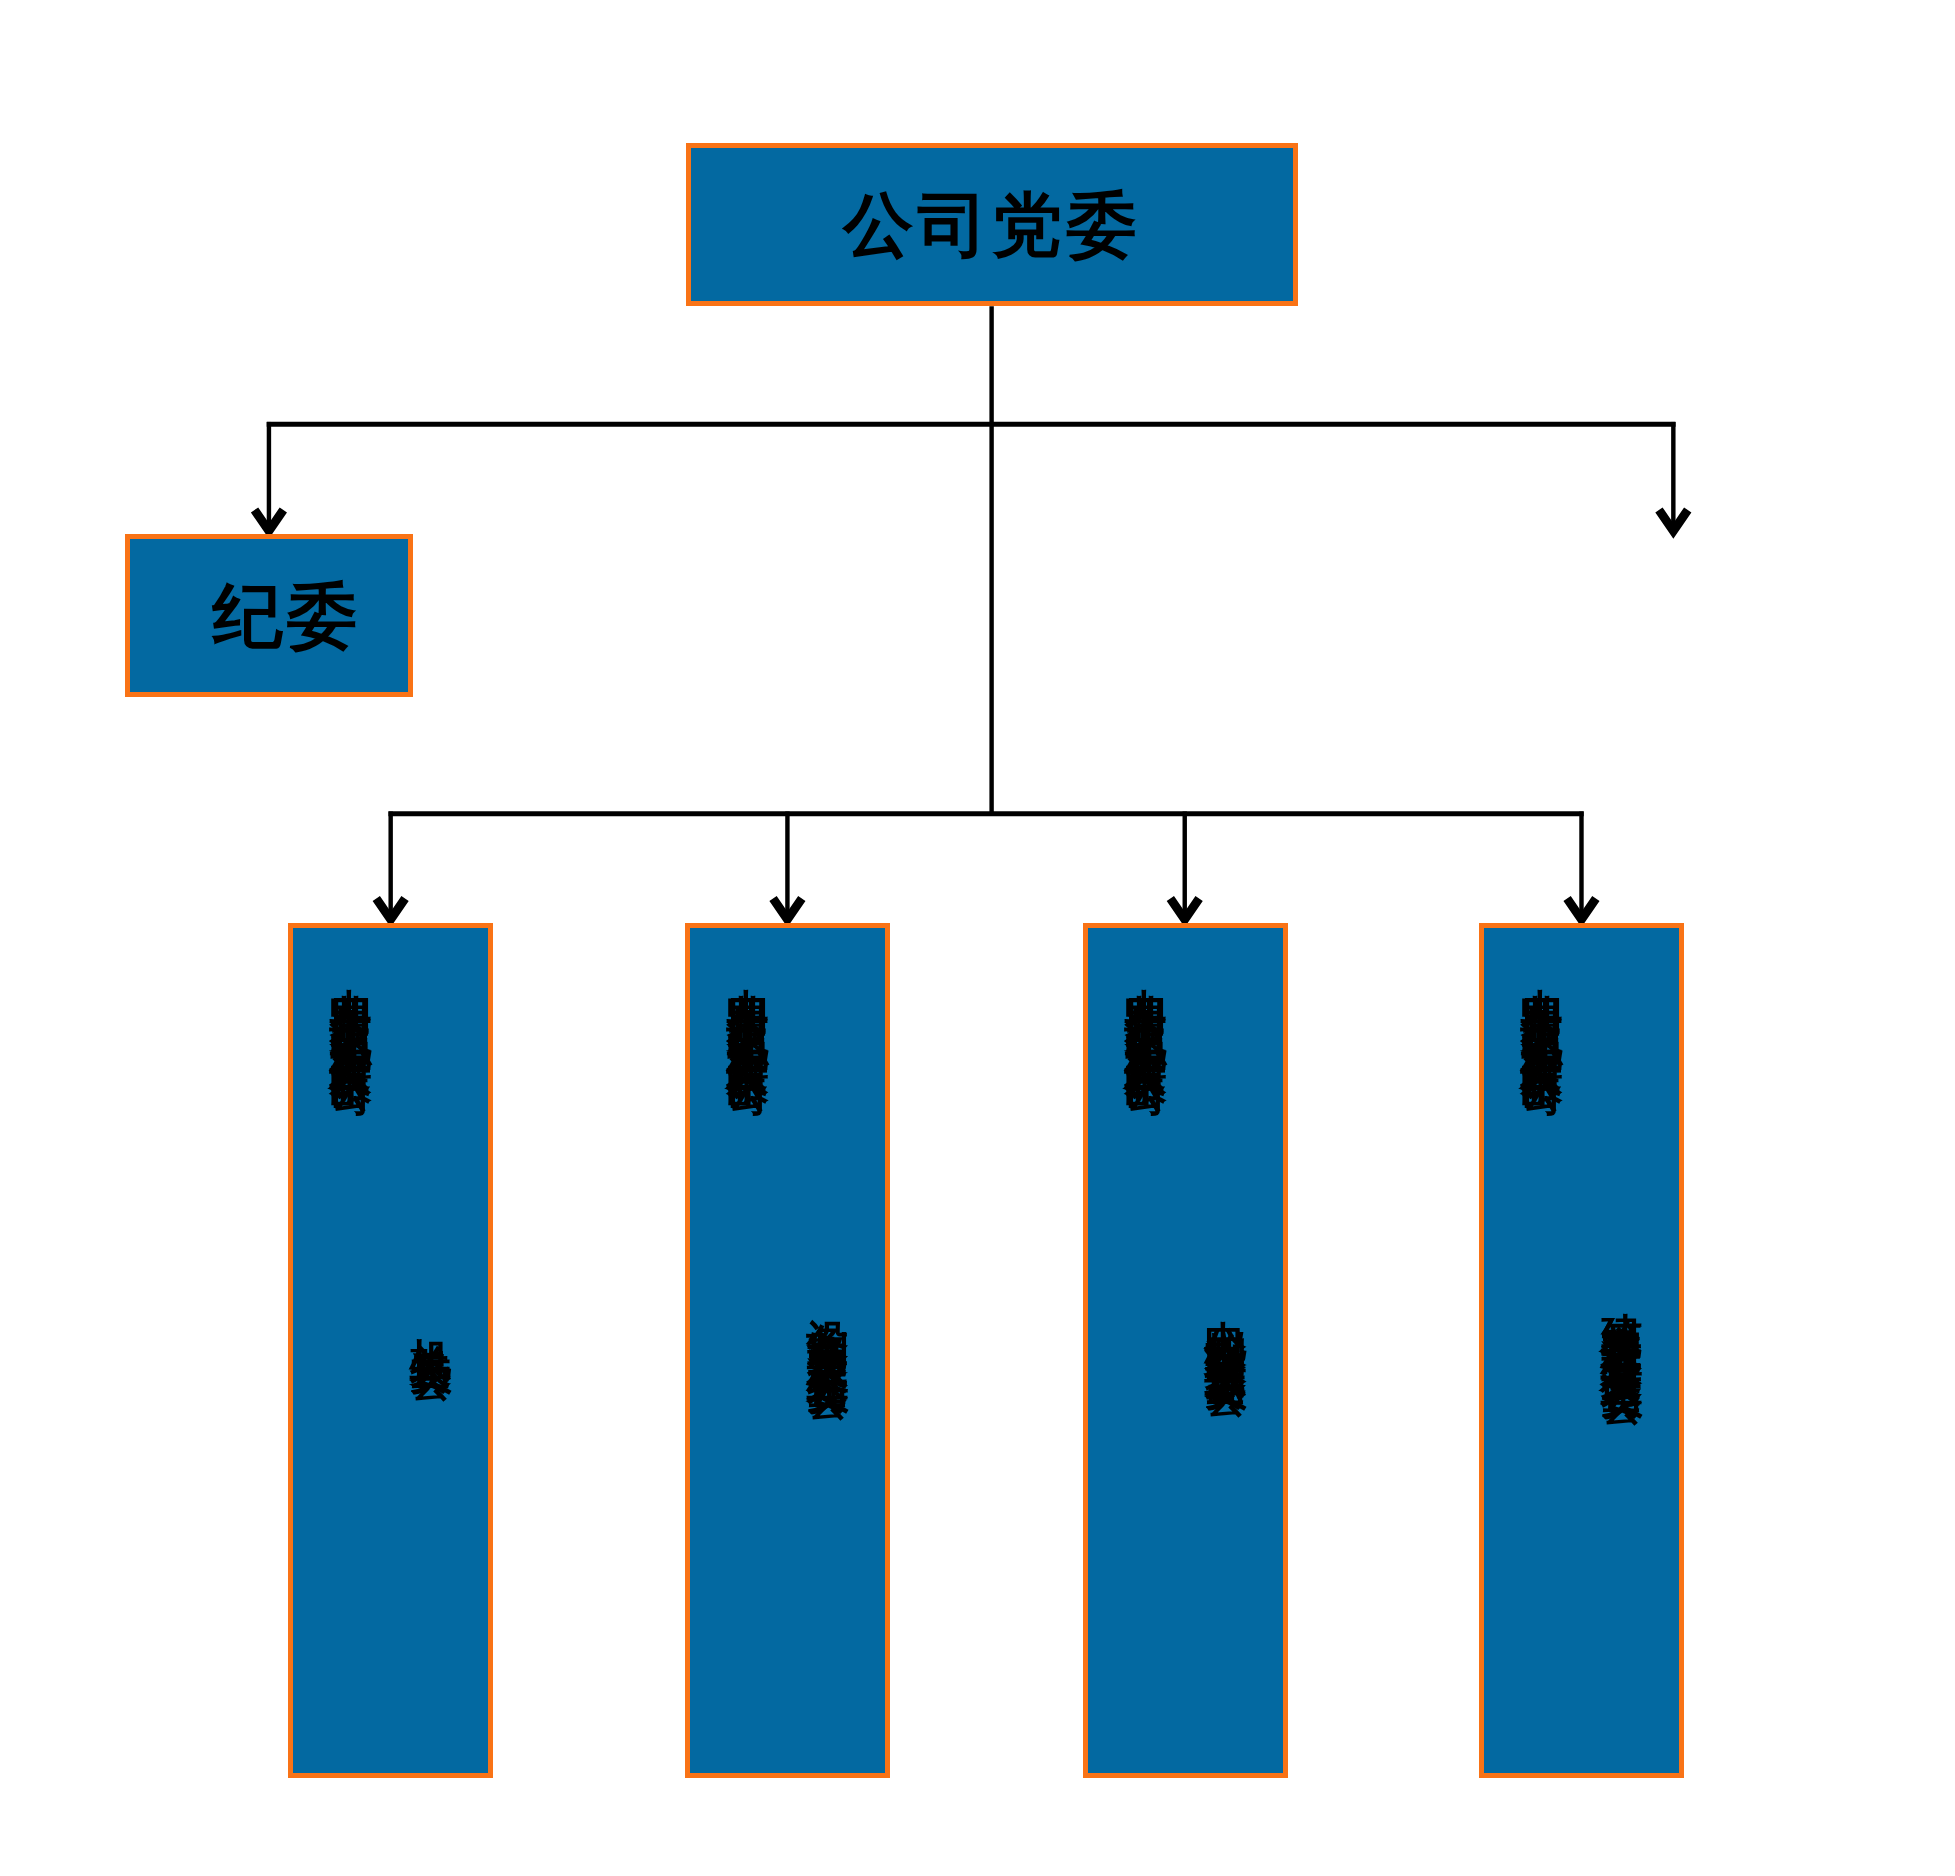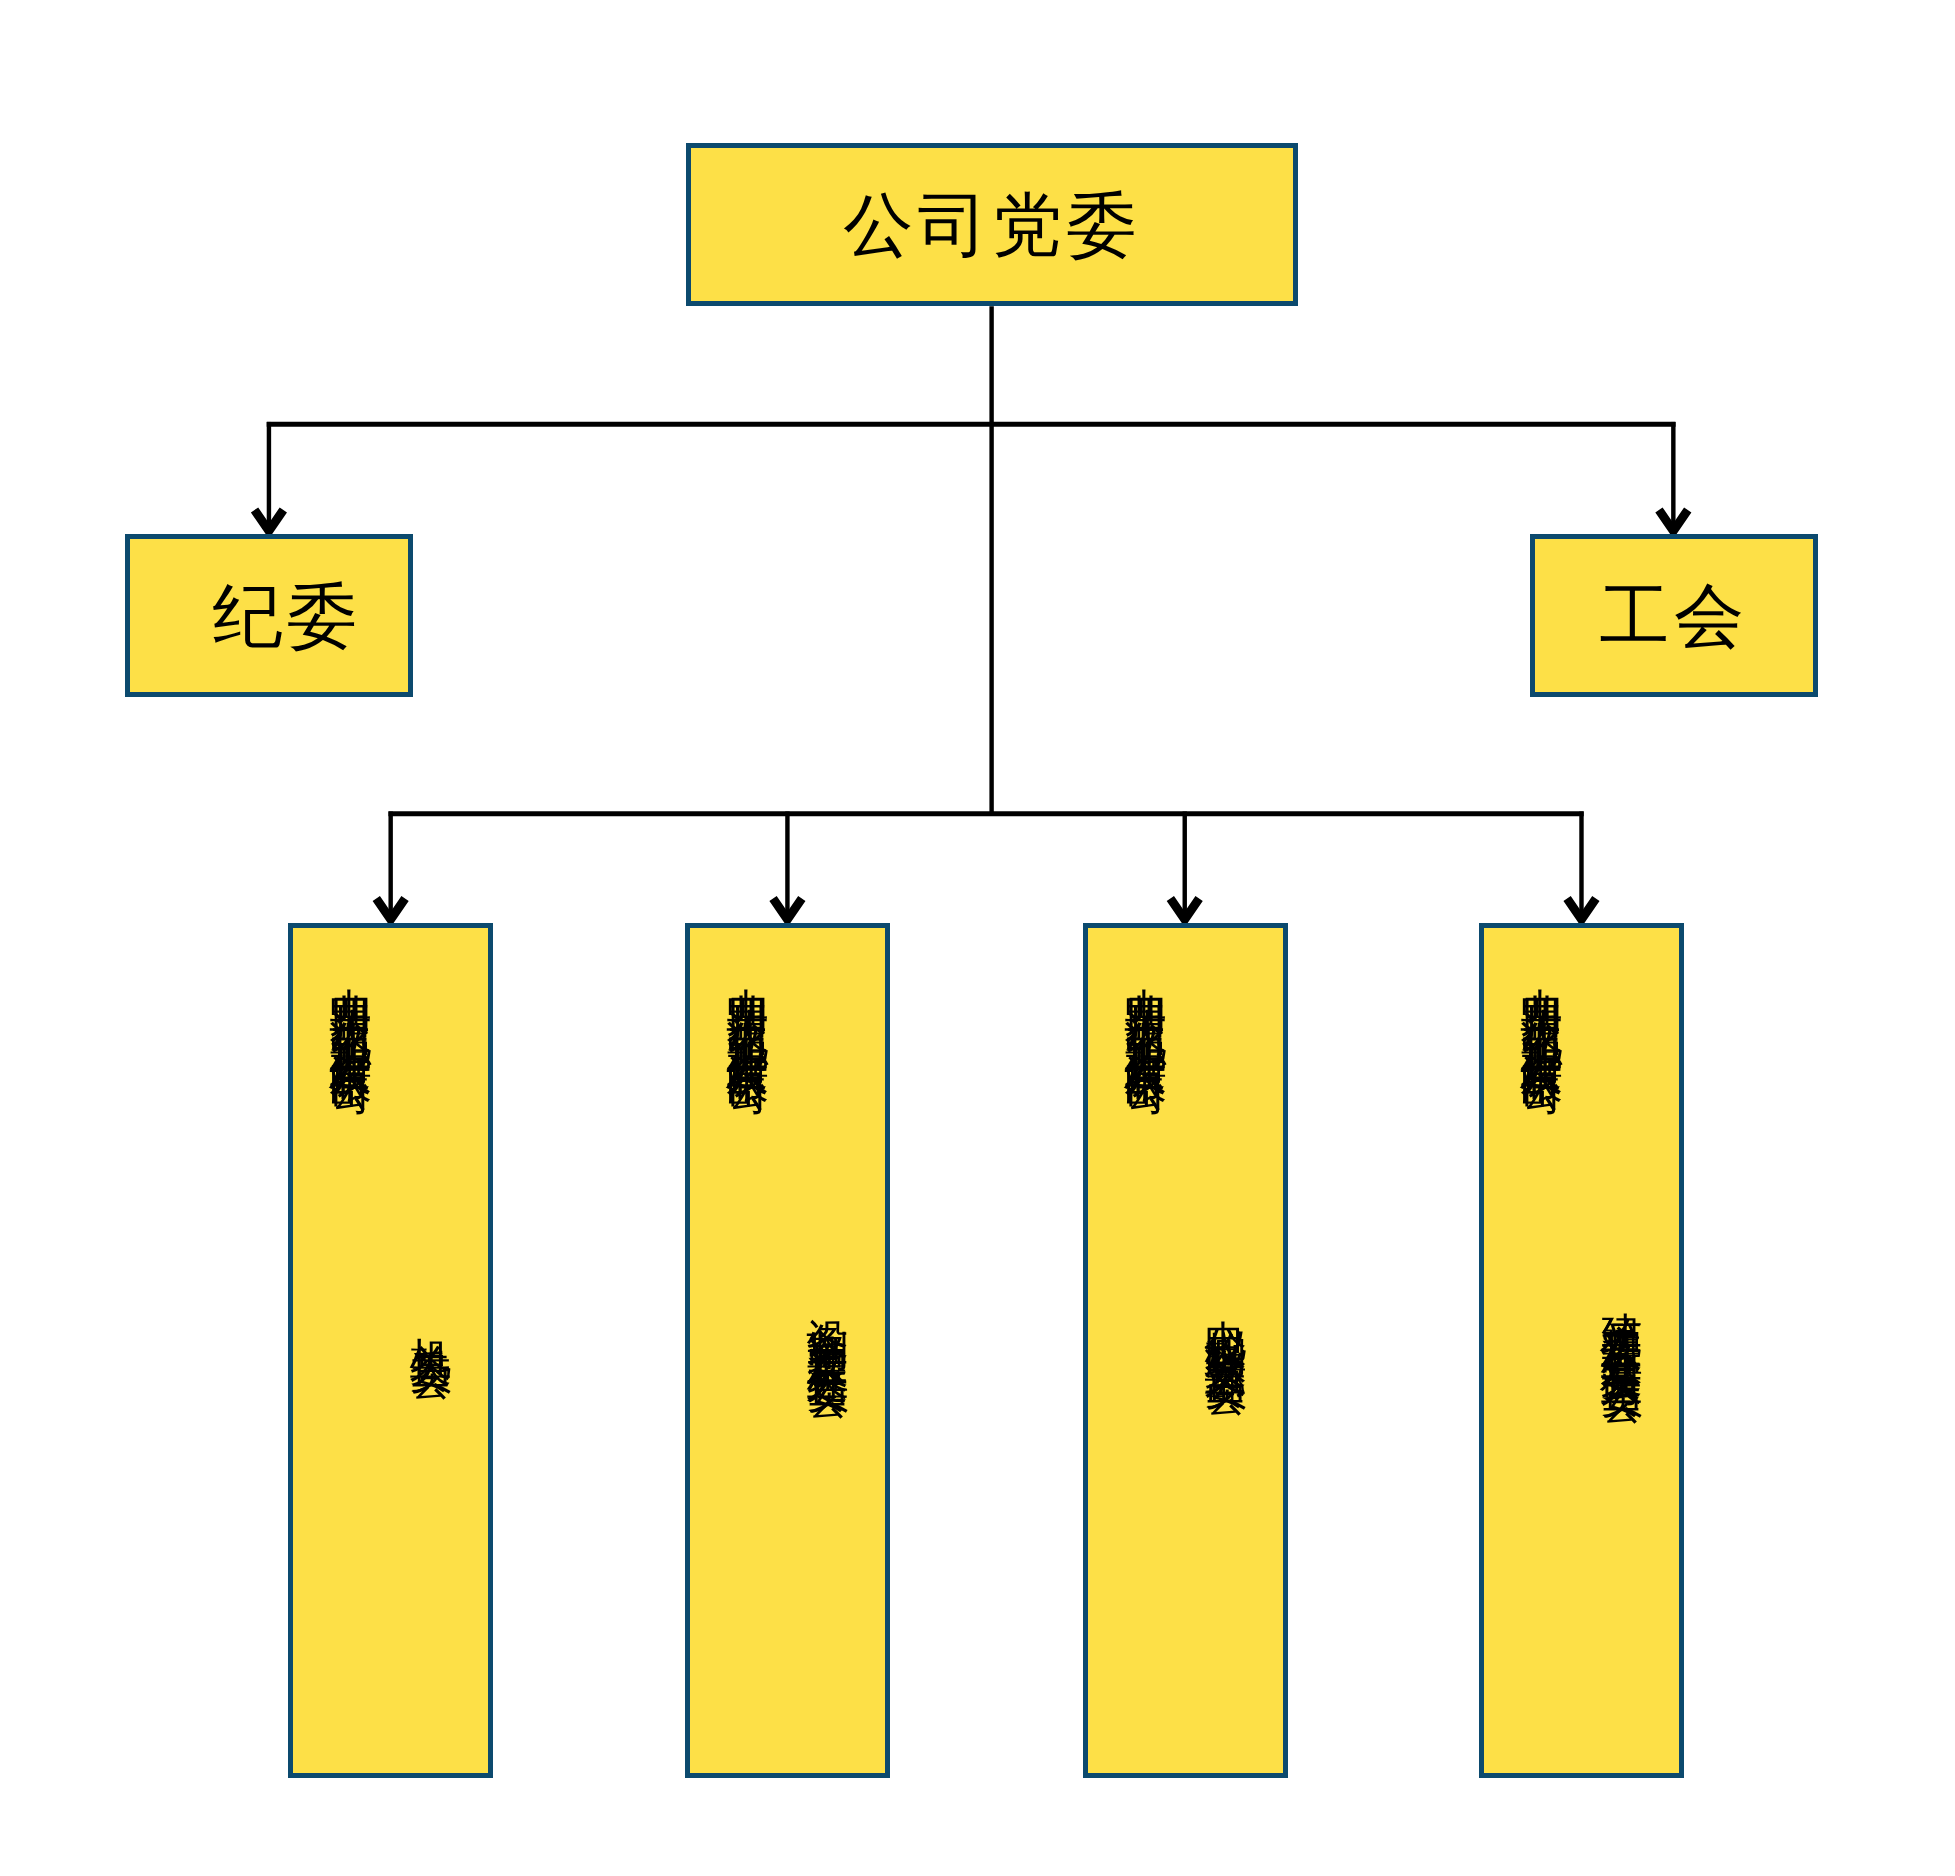--- a/index.html
+++ b/index.html
@@ -19,22 +19,23 @@
   svg.connectors {
     position: absolute;
     left: 0;
     top: 0;
     width: 1955px;
     height: 1877px;
   }
   .obox {
     position: absolute;
     box-sizing: border-box;
-    border: 5px solid #0c4a6e;
-    background: #fde047;
+    border: 5px solid #f97316;
+    background: #0369a1;
+    font-weight: bold;
   }
   .hbox {
     display: flex;
     align-items: center;
     justify-content: center;
     font-size: 70px;
     letter-spacing: 4.4px;
     line-height: 1;
     white-space: nowrap;
   }
@@ -116,23 +117,20 @@
   </svg>
 
   <div class="obox hbox box-root">
     <span>公司党委</span>
   </div>
 
   <div class="obox hbox box-left">
     <span>纪委</span>
   </div>
 
-  <div class="obox hbox box-right">
-    <span>工会</span>
-  </div>
 
   <div class="obox vbox box-u0">
     <div class="vcol vcol-company">中共四川泸天化弘旭工程建设有限公司</div>
     <div class="vcol vcol-committee">机关委员会</div>
   </div>
 
   <div class="obox vbox box-u1">
     <div class="vcol vcol-company">中共四川泸天化弘旭工程建设有限公司</div>
     <div class="vcol vcol-committee">设备制造安装工程处委员会</div>
   </div>

